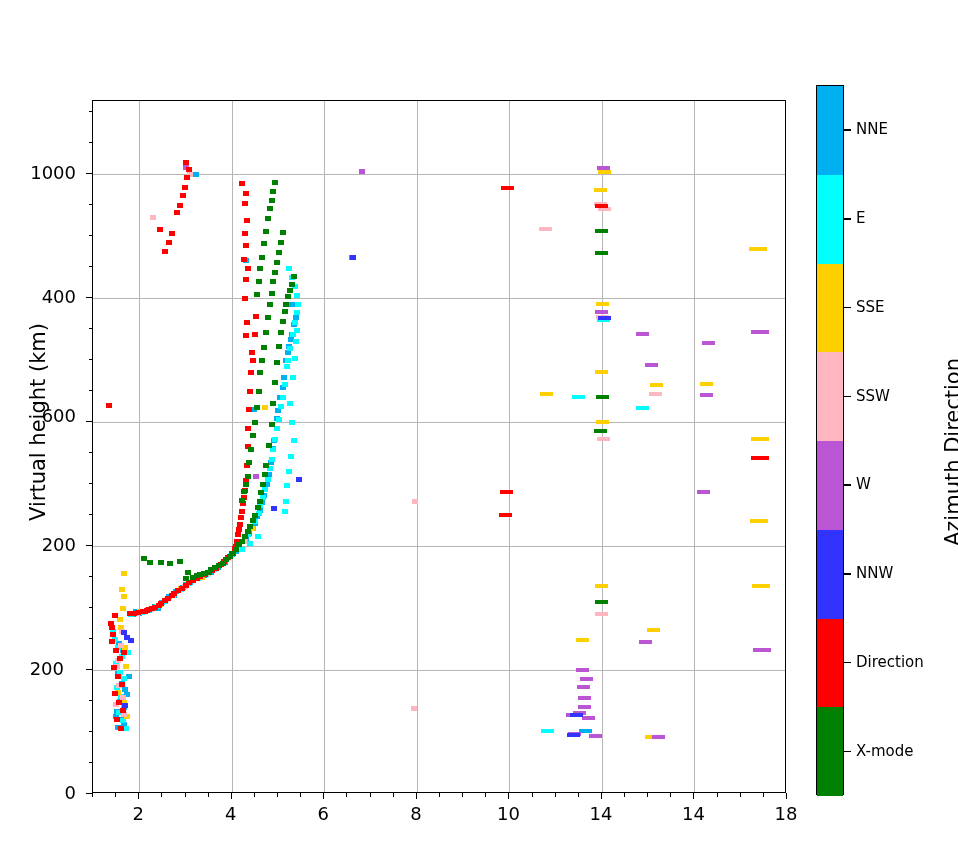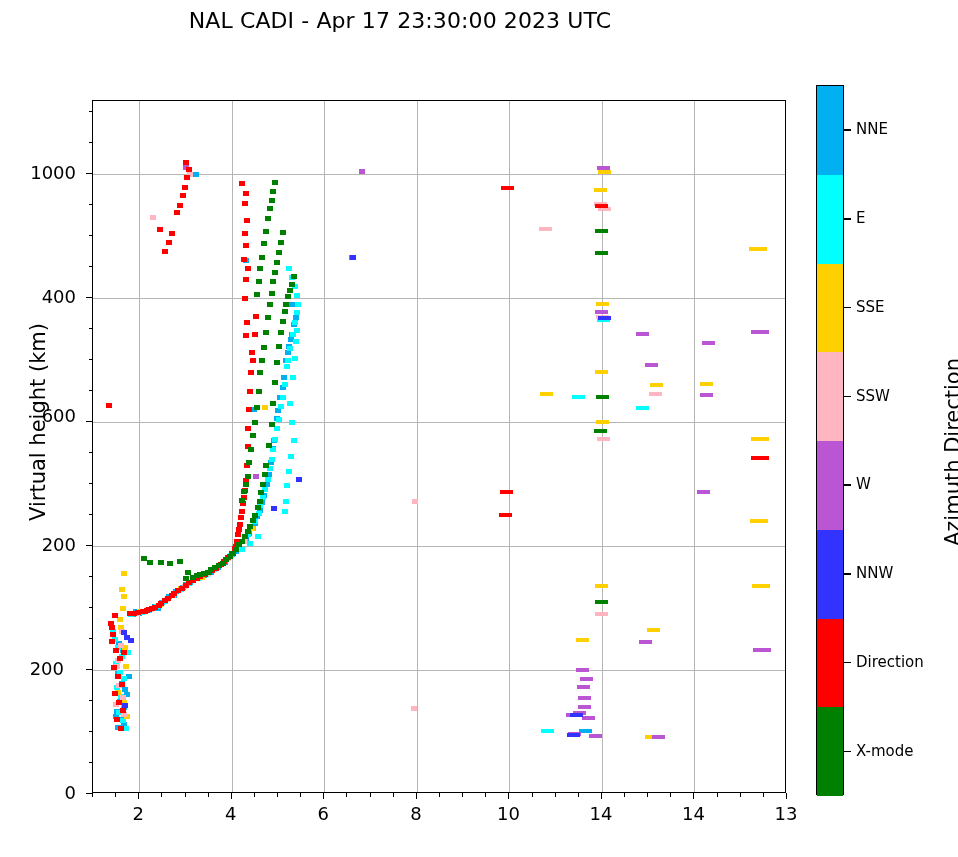--- a/index.html
+++ b/index.html
@@ -53,21 +53,20 @@
   #cbar-title{
     position:absolute;left:793px;top:440px;width:320px;text-align:center;
     font-size:21px;color:#000;transform:rotate(-90deg);transform-origin:center center;
   }
 </style>
 </head>
 <body>
 
 <div id="root">
 
-  <div id="title">NAL CADI - Apr 17 23:30:00 2023 UTC</div>
 
   <div id="plot-frame">
     <div id="grid-layer">
         <div class="gridline-v" style="left: 46.2667px;"></div>
         <div class="gridline-v" style="left: 138.8px;"></div>
         <div class="gridline-v" style="left: 231.333px;"></div>
         <div class="gridline-v" style="left: 323.867px;"></div>
         <div class="gridline-v" style="left: 416.4px;"></div>
         <div class="gridline-v" style="left: 508.933px;"></div>
         <div class="gridline-v" style="left: 601.467px;"></div>
@@ -519,21 +518,21 @@
       <div class="xlabel-txt" style="left: 293.333px; top: 803px;">6</div>
       <div class="tick-x major" style="left: 415.867px; top: 793px;"></div>
       <div class="xlabel-txt" style="left: 385.867px; top: 803px;">8</div>
       <div class="tick-x major" style="left: 508.4px; top: 793px;"></div>
       <div class="xlabel-txt" style="left: 478.4px; top: 803px;">10</div>
       <div class="tick-x major" style="left: 600.933px; top: 793px;"></div>
       <div class="xlabel-txt" style="left: 570.933px; top: 803px;">14</div>
       <div class="tick-x major" style="left: 693.467px; top: 793px;"></div>
       <div class="xlabel-txt" style="left: 663.467px; top: 803px;">14</div>
       <div class="tick-x major" style="left: 786px; top: 793px;"></div>
-      <div class="xlabel-txt" style="left: 756px; top: 803px;">13</div>
+      <div class="xlabel-txt" style="left: 756px; top: 803px;">18</div>
       <div class="tick-x minor" style="left: 92px; top: 793px;"></div>
       <div class="tick-x minor" style="left: 115.133px; top: 793px;"></div>
       <div class="tick-x minor" style="left: 161.4px; top: 793px;"></div>
       <div class="tick-x minor" style="left: 184.533px; top: 793px;"></div>
       <div class="tick-x minor" style="left: 207.667px; top: 793px;"></div>
       <div class="tick-x minor" style="left: 253.933px; top: 793px;"></div>
       <div class="tick-x minor" style="left: 277.067px; top: 793px;"></div>
       <div class="tick-x minor" style="left: 300.2px; top: 793px;"></div>
       <div class="tick-x minor" style="left: 346.467px; top: 793px;"></div>
       <div class="tick-x minor" style="left: 369.6px; top: 793px;"></div>

